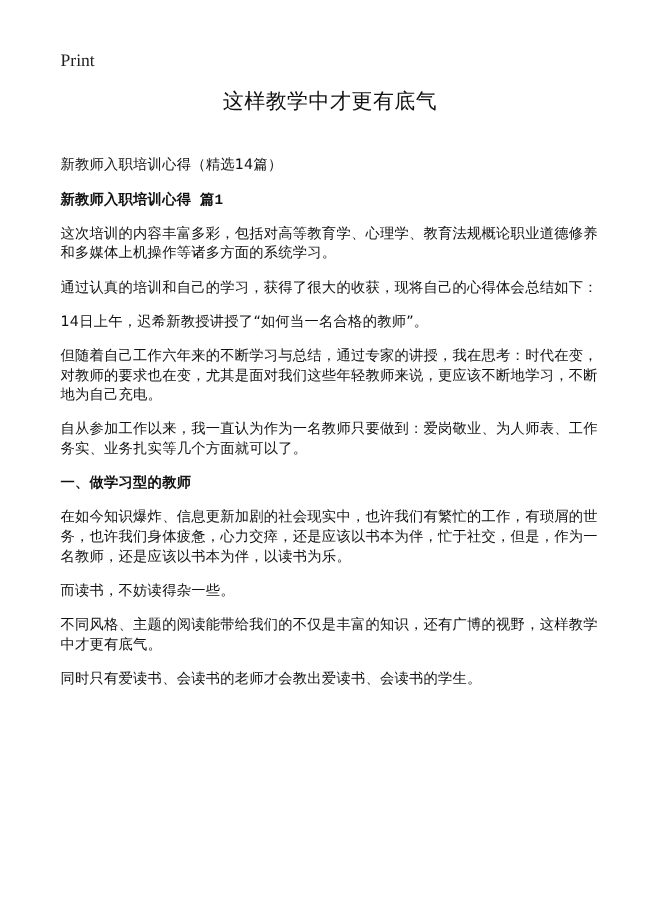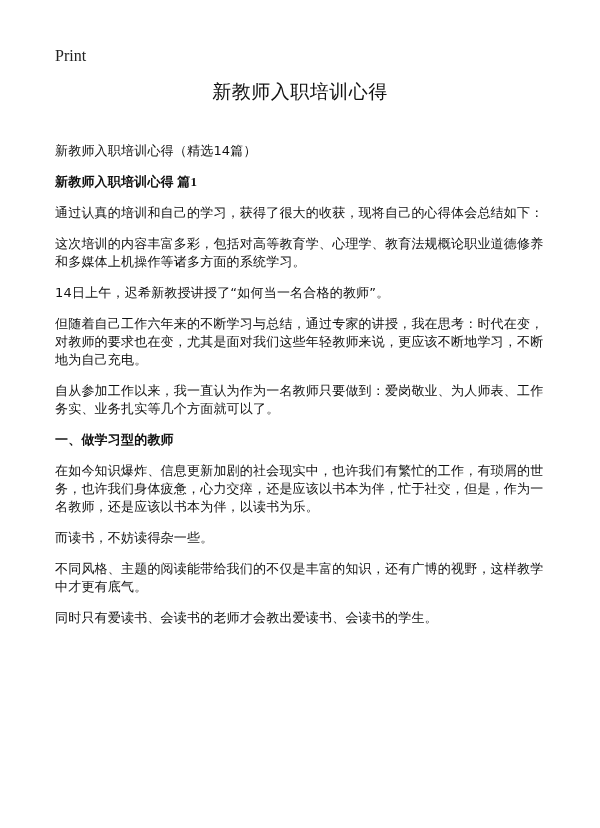--- a/index.html
+++ b/index.html
@@ -19,34 +19,34 @@
       letter-spacing: 0.5px;
     }
     .content {
       position: absolute; left: 55px; top: 118px; width: 500px;
       font-size: 13px; line-height: 18px; letter-spacing: 0.2px;
     }
     .content p { margin: 0 0 13px 0; }
     .content .subtitle { margin-bottom: 13px; margin-top: 24px; }
     .content h3 {
       margin: 0 0 13px 0; font-size: 13px; font-weight: bold; line-height: 18px;
-      font-family: Liberation Serif, serif;
+      font-family: Liberation Mono, monospace;
     }
   </style>
 </head>
 <body>
 
 <div class="print-label">Print</div>
-<div class="doc-title">新教师入职培训心得</div>
+<div class="doc-title">这样教学中才更有底气</div>
 
 <div class="content">
   <p class="subtitle">新教师入职培训心得（精选14篇）</p>
   <h3>新教师入职培训心得 篇1</h3>
+  <p>这次培训的内容丰富多彩，包括对高等教育学、心理学、教育法规概论职业道德修养和多媒体上机操作等诸多方面的系统学习。</p>
   <p>通过认真的培训和自己的学习，获得了很大的收获，现将自己的心得体会总结如下：</p>
-  <p>这次培训的内容丰富多彩，包括对高等教育学、心理学、教育法规概论职业道德修养和多媒体上机操作等诸多方面的系统学习。</p>
   <p>14日上午，迟希新教授讲授了“如何当一名合格的教师”。</p>
   <p>但随着自己工作六年来的不断学习与总结，通过专家的讲授，我在思考：时代在变，对教师的要求也在变，尤其是面对我们这些年轻教师来说，更应该不断地学习，不断地为自己充电。</p>
   <p>自从参加工作以来，我一直认为作为一名教师只要做到：爱岗敬业、为人师表、工作务实、业务扎实等几个方面就可以了。</p>
   <h3>一、做学习型的教师</h3>
   <p>在如今知识爆炸、信息更新加剧的社会现实中，也许我们有繁忙的工作，有琐屑的世务，也许我们身体疲惫，心力交瘁，还是应该以书本为伴，忙于社交，但是，作为一名教师，还是应该以书本为伴，以读书为乐。</p>
   <p>而读书，不妨读得杂一些。</p>
   <p>不同风格、主题的阅读能带给我们的不仅是丰富的知识，还有广博的视野，这样教学中才更有底气。</p>
   <p>同时只有爱读书、会读书的老师才会教出爱读书、会读书的学生。</p>
 </div>
 

